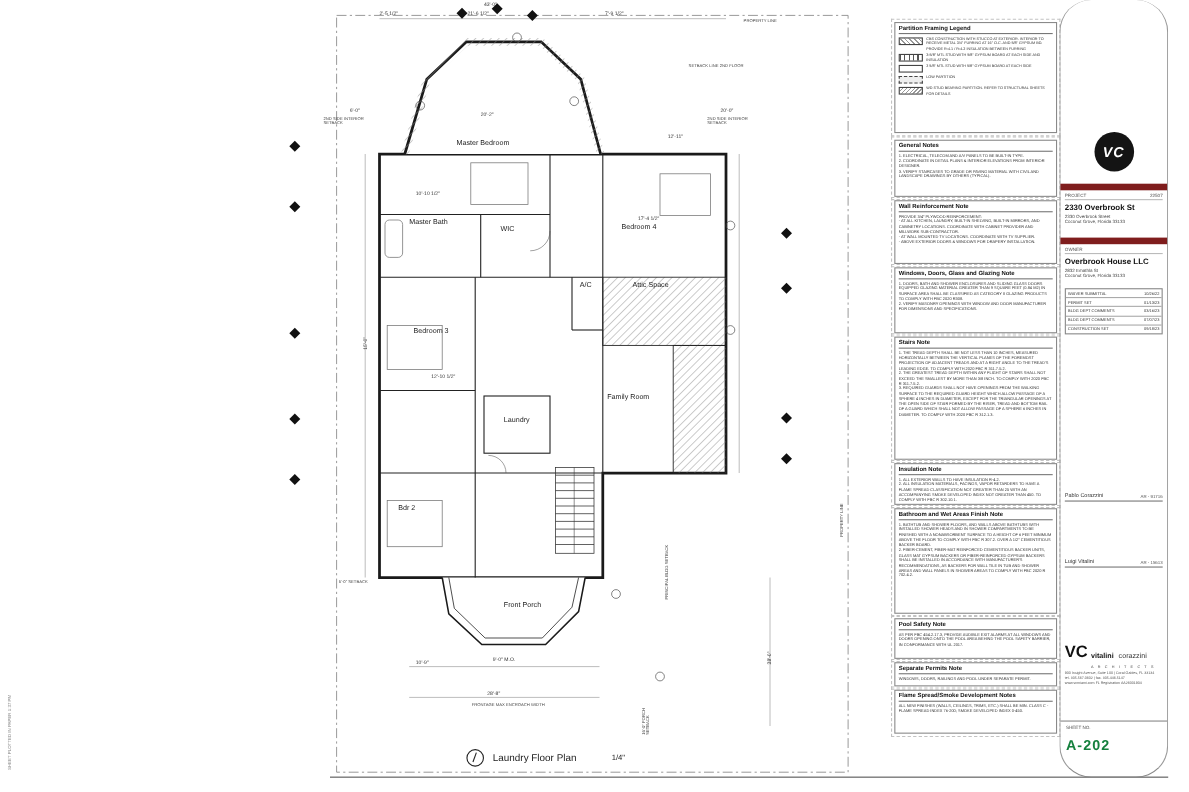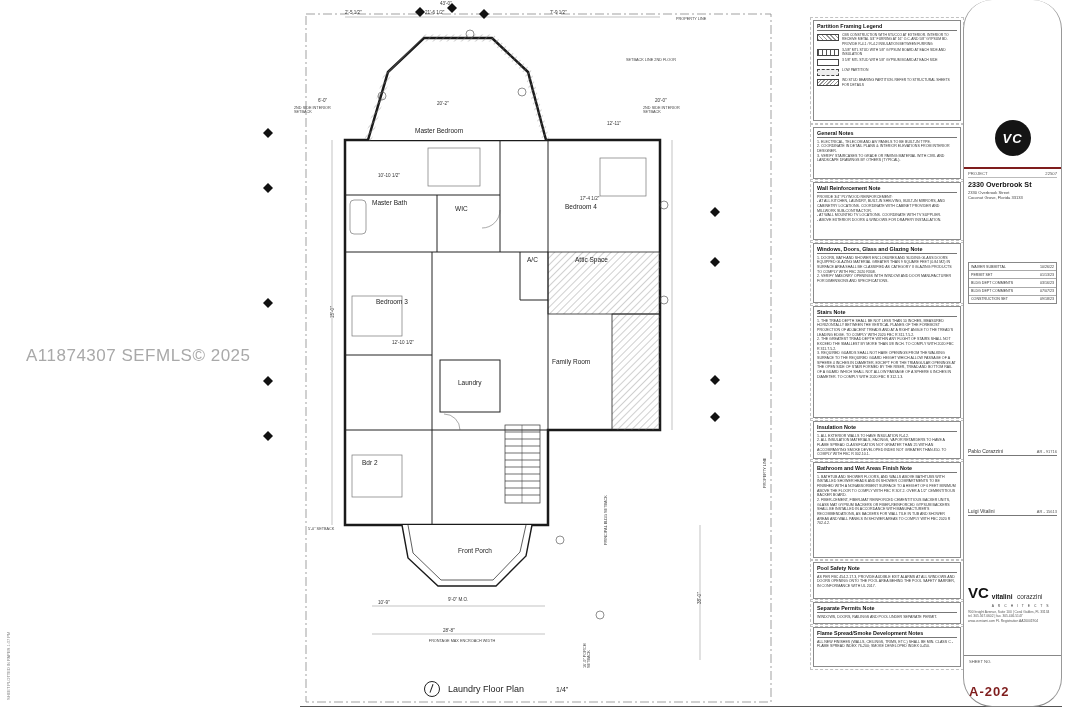--- a/index.html
+++ b/index.html
@@ -34,21 +34,21 @@
   .sym-low{background:#eee;border-style:dashed;}
   .sym-wd{background:repeating-linear-gradient(-45deg,#999 0 1px,transparent 1px 2.5px);}
   .ltext{font-size:3.4px;line-height:1.25;color:#333;flex:1;}
 
   
   .tb{position:absolute;left:963px;top:0;width:99px;height:707px;box-sizing:border-box;
       border-left:1px solid #999;border-right:1px solid #999;border-bottom:1px solid #888;border-radius:29px;}
   .tb-logo{position:absolute;top:120px;left:50%;transform:translateX(-50%);width:36px;height:36px;
            border-radius:50%;background:#141414;color:#fff;display:flex;align-items:center;justify-content:center;
            font-size:13px;font-weight:bold;font-style:italic;letter-spacing:1px;}
-  .tb-sec{position:absolute;left:0;right:0;border-top:2px solid #7f1d1d;padding:2px 4px;box-sizing:border-box;}
+  .tb-sec{position:absolute;left:0;right:0;border-top:6px solid #7f1d1d;padding:2px 4px;box-sizing:border-box;}
   .tb-row{display:flex;justify-content:space-between;font-size:4.2px;color:#555;
           border-bottom:.5px solid #bbb;padding-bottom:1px;}
   .tb-name{font-size:7.2px;font-weight:bold;color:#111;margin-top:2px;white-space:nowrap;}
   .tb-addr{font-size:4.1px;color:#444;white-space:pre-line;margin-top:1px;line-height:1.3;}
   .tb-table{position:absolute;top:262px;left:4px;right:4px;border:1px solid #888;}
   .tb-trow{display:flex;justify-content:space-between;font-size:3.6px;color:#333;
            padding:1.6px 2px;border-bottom:.5px solid #aaa;}
   .tb-trow:last-child{border-bottom:none;}
   .tb-sig{position:absolute;left:4px;right:4px;border-bottom:1px solid #777;padding-bottom:1px;
           display:flex;justify-content:space-between;align-items:flex-end;}
@@ -56,21 +56,21 @@
   .sl{font-size:4px;color:#555;}
   .tb-firm{position:absolute;top:585px;left:4px;right:4px;}
   .firmrow{display:flex;align-items:flex-start;}
   .fi{font-size:15px;font-weight:bold;color:#111;margin-right:3px;line-height:1;}
   .fb{font-size:6.5px;font-weight:bold;color:#111;}
   .fl{font-size:6.5px;color:#333;}
   .fsub{font-size:3.4px;letter-spacing:1.5px;color:#444;margin-top:1px;}
   .faddr{font-size:3.3px;color:#555;white-space:pre-line;margin-top:2px;line-height:1.35;}
   .tb-sheet{position:absolute;top:655px;left:0;right:0;border-top:1px solid #888;padding:3px 5px;box-sizing:border-box;}
   .shl{font-size:4.2px;color:#555;}
-  .shn{font-size:13px;font-weight:bold;letter-spacing:1px;color:#7f1d1d;margin-top:20px;}
+  .shn{font-size:13px;font-weight:bold;letter-spacing:1px;color:#15803d;margin-top:6px;}
 </style>
 </head>
 <body>
 
 <div class="sheet">
 
   <svg class="plansvg" width="1081" height="720" viewBox="0 0 1081 720">
     <defs>
       <pattern id="hatch" width="5" height="5" patternUnits="userSpaceOnUse" patternTransform="rotate(45)">
         <line x1="0" y1="0" x2="0" y2="5" stroke="#8a8a8a" stroke-width="0.8"></line>
@@ -165,21 +165,20 @@
       <circle cx="382" cy="96" r="4"></circle>
       <circle cx="470" cy="34" r="4"></circle>
       <circle cx="522" cy="92" r="4"></circle>
       <circle cx="664" cy="205" r="4"></circle>
       <circle cx="664" cy="300" r="4"></circle>
       <circle cx="560" cy="540" r="4"></circle>
       <circle cx="600" cy="615" r="4"></circle>
     </g>
   </svg>
 
-  <div class="watermark">A11874307  SEFMLS© 2025</div>
   <div class="plotstamp">SHEET PLOTTED IN PAPER 1:37 PM</div>
 
   <span class="room" style="left:415px;top:127px">Master Bedroom</span>
   <span class="room" style="left:372px;top:199px">Master Bath</span>
   <span class="room" style="left:455px;top:205px">WIC</span>
   <span class="room" style="left:565px;top:203px">Bedroom 4</span>
   <span class="room" style="left:376px;top:298px">Bedroom 3</span>
   <span class="room" style="left:527px;top:256px">A/C</span>
   <span class="room" style="left:575px;top:256px">Attic Space</span>
   <span class="room" style="left:552px;top:358px">Family Room</span>
@@ -299,20 +298,28 @@
     <div class="tb-sec" style="top:167px">
       <div class="tb-row">
         <span>PROJECT</span>
         <span>22507</span>
       </div>
       <div class="tb-name">2330 Overbrook St</div>
       <div class="tb-addr">2330 Overbrook Street
 Coconut Grove, Florida 33133</div>
     </div>
 
+    <div class="tb-sec" style="top:216px">
+      <div class="tb-row">
+        <span>OWNER</span>
+      </div>
+      <div class="tb-name">Overbrook House LLC</div>
+      <div class="tb-addr">2832 Emathla St
+Coconut Grove, Florida 33133</div>
+    </div>
 
     <div class="tb-table">
       <div class="tb-trow">
         <span>WAIVER SUBMITTAL</span>
         <span>10/26/22</span>
       </div>
       <div class="tb-trow">
         <span>PERMIT SET</span>
         <span>01/13/23</span>
       </div>

